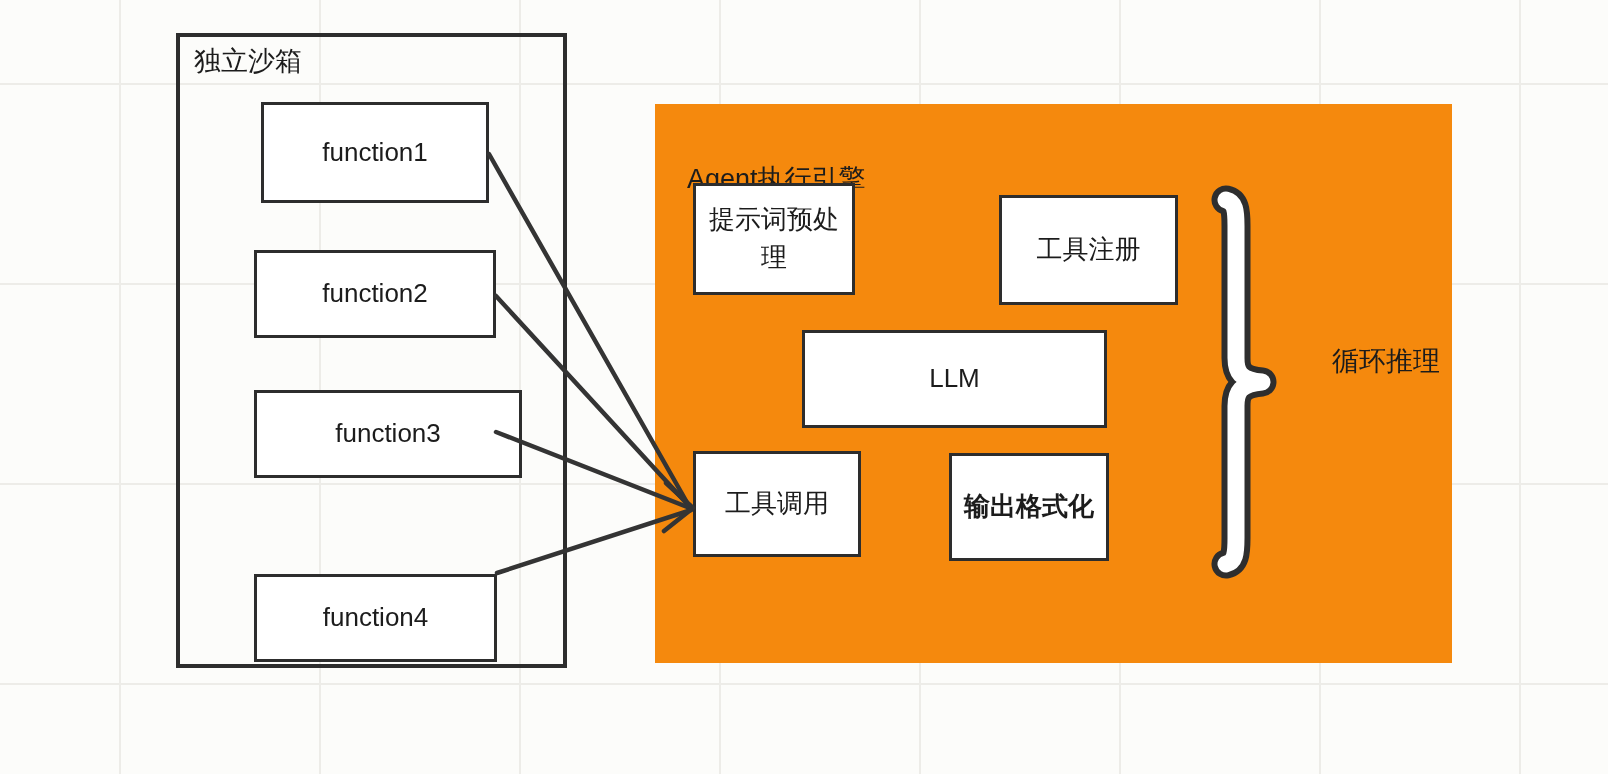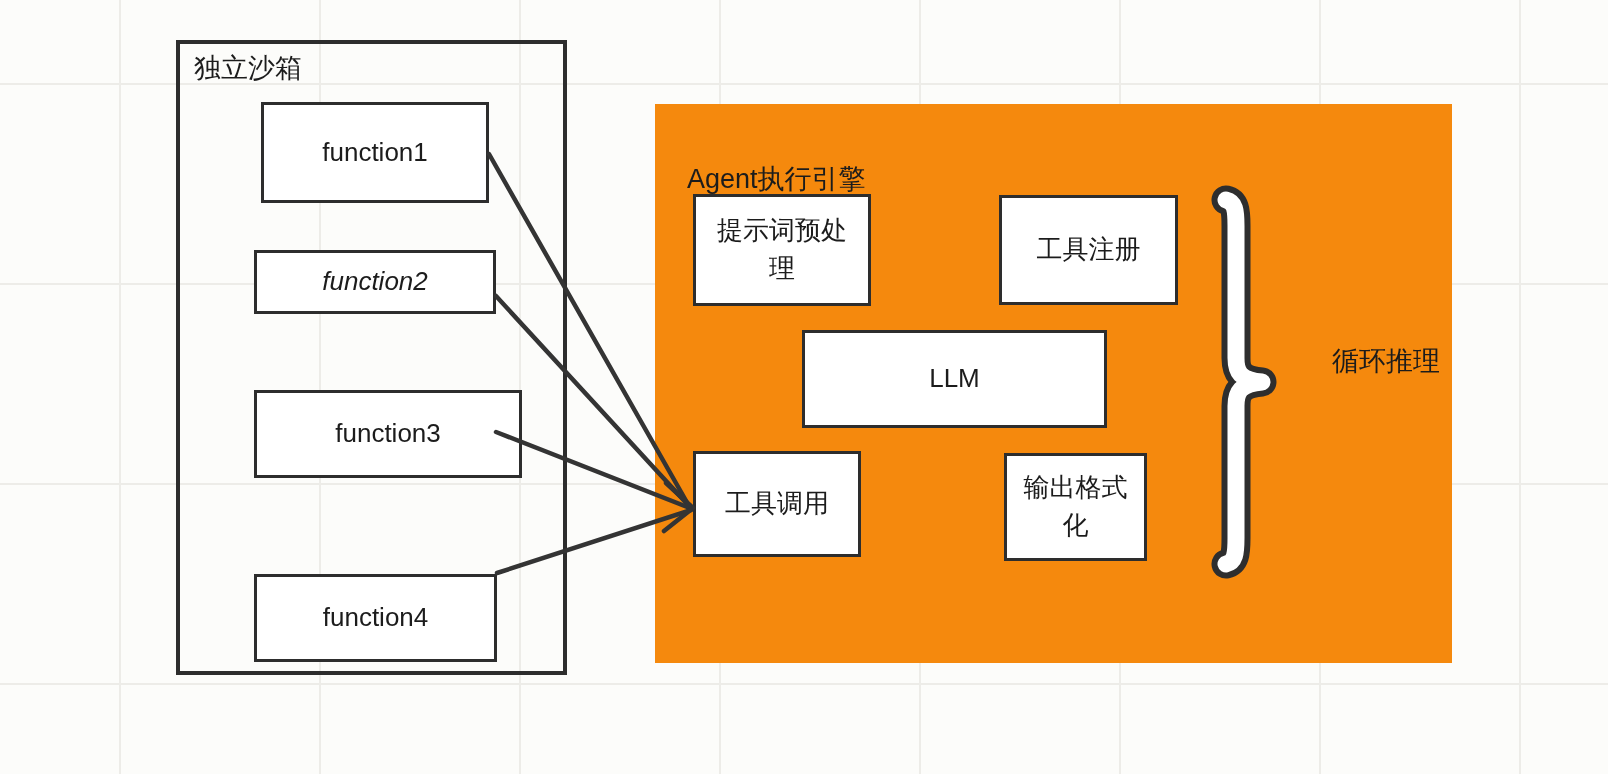--- a/index.html
+++ b/index.html
@@ -23,21 +23,21 @@
 
   
   .engine-rect {
     position: absolute;
     left: 655px; top: 104px;
     width: 797px; height: 559px;
     background: #f5890d;
   }
   .sandbox-rect {
     position: absolute;
-    left: 176px; top: 40px;
+    left: 176px; top: 33px;
     width: 391px; height: 635px;
     border: 4px solid #2d2d2d;
     box-sizing: border-box;
     background: transparent;
     padding-left: 20px;
   }
   .container-title {
     position: absolute;
     font-size: 27px;
     line-height: 1.2;
@@ -58,30 +58,30 @@
     justify-content: center;
     text-align: center;
     font-size: 26px;
     line-height: 1.45;
     color: #1c1c1c;
     padding: 16px 12px;
   }
 
   
   .fn1 { left: 261px; top: 102px; width: 228px; height: 101px; }
-  .fn2 { left: 254px; top: 250px; width: 242px; height: 64px; font-style: italic;  }
+  .fn2 { left: 254px; top: 250px; width: 242px; height: 88px;  }
   .fn3 { left: 254px; top: 390px; width: 268px; height: 88px;  }
   .fn4 { left: 254px; top: 530px; width: 243px; height: 88px; margin-top: 44px;  }
 
   
-  .prompt-box   { left: 693px;  top: 194px; width: 178px; height: 112px; }
+  .prompt-box   { left: 693px;  top: 183px; width: 162px; height: 112px; }
   .register-box { left: 999px;  top: 195px; width: 179px; height: 110px; }
   .llm-box      { left: 802px;  top: 330px; width: 305px; height: 98px;  }
   .invoke-box   { left: 693px;  top: 451px; width: 168px; height: 106px; }
-  .format-box   { left: 1004px; top: 453px; width: 143px; height: 108px; }
+  .format-box   { left: 949px; top: 453px; width: 160px; height: 108px; font-weight: bold; }
 
   .loop-label {
     position: absolute;
     left: 1332px; top: 343px;
     font-size: 27px;
     white-space: nowrap;
     color: #1c1c1c;
   }
 
   .overlay-svg {

